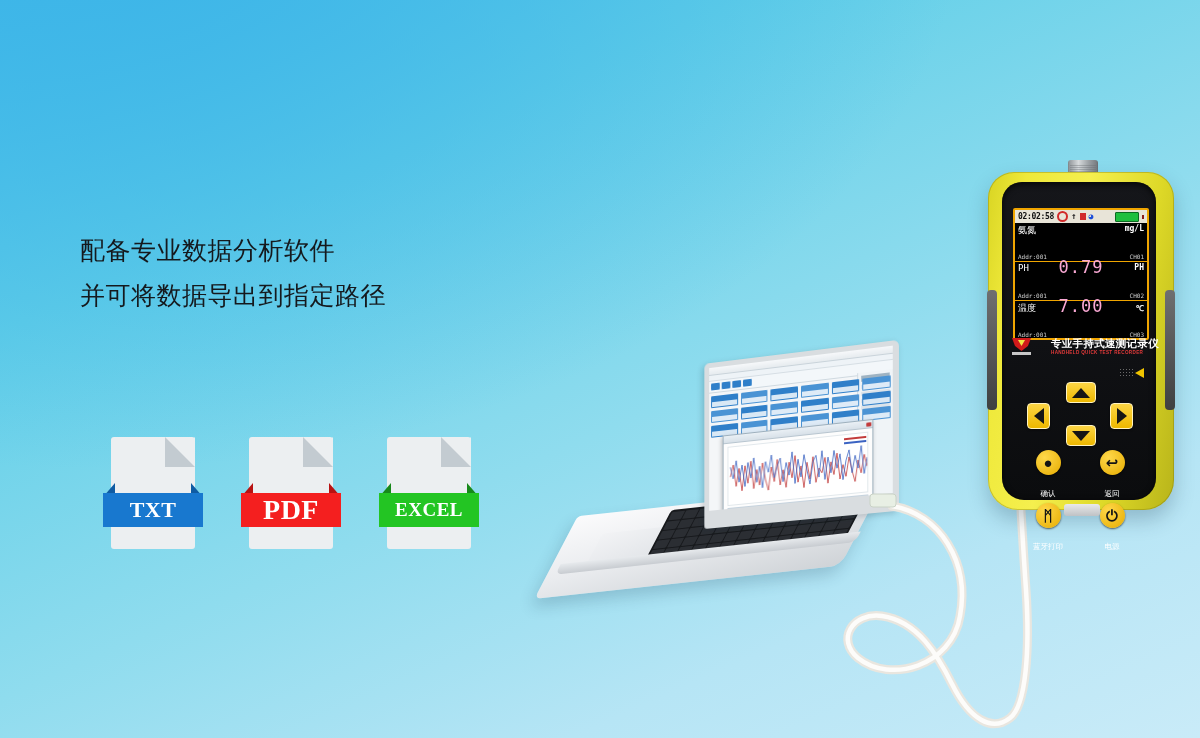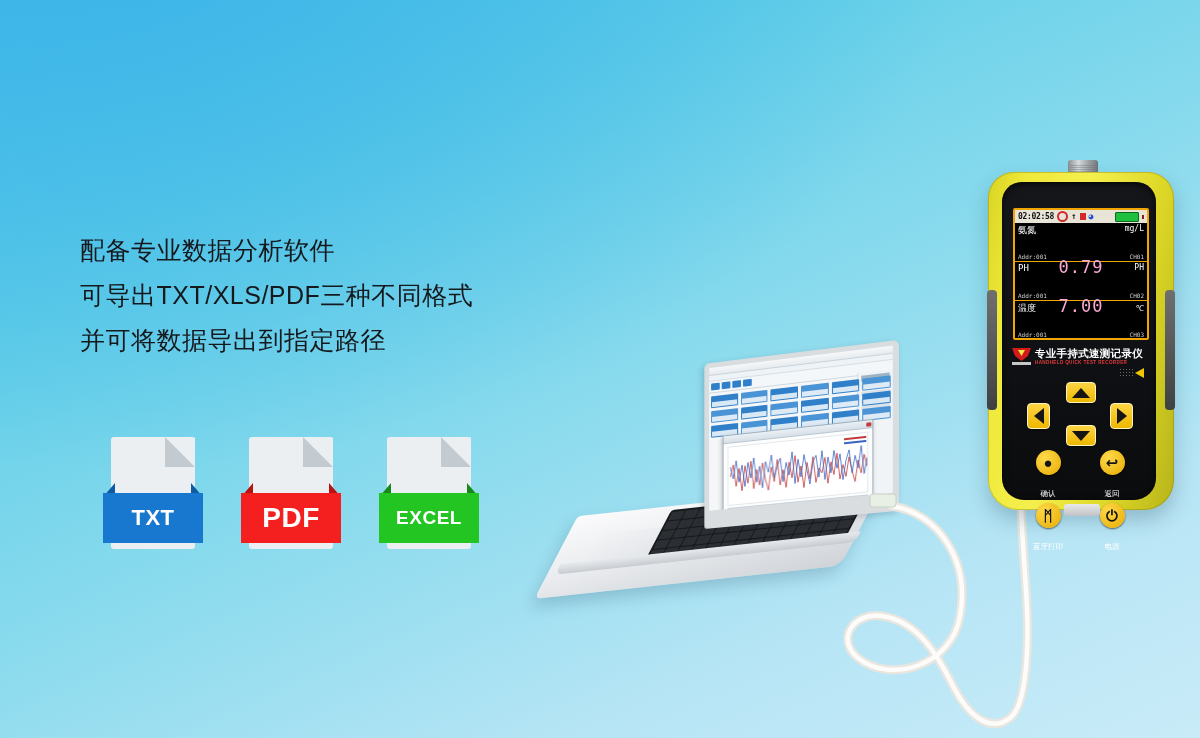--- a/index.html
+++ b/index.html
@@ -43,24 +43,24 @@
   }
   .file .fold{
     position:absolute;right:8px;top:0;width:30px;height:30px;
     background:#c3cbd1;
     clip-path:polygon(0 0,100% 100%,0 100%);
   }
   .file .tab-l,.file .tab-r{position:absolute;width:12px;height:14px;top:46px;}
   .file .tab-l{left:0;clip-path:polygon(100% 0,100% 100%,0 100%);}
   .file .tab-r{right:0;clip-path:polygon(0 0,0 100%,100% 100%);}
   .file .ribbon{
-    position:absolute;left:0;right:0;top:56px;height:50px;
+    position:absolute;left:0;right:0;top:56px;height:34px;
     display:flex;align-items:center;justify-content:center;
     color:#fff;font-weight:bold;letter-spacing:.5px;
-    font-family:Liberation Sans, sans-serif;
+    font-family:Liberation Serif, serif;
   }
   .file.txt .ribbon{background:#1878cf;font-size:22px;}
   .file.txt .tab-l,.file.txt .tab-r{background:#0f5ba3;}
   .file.pdf .ribbon{background:#f41f1f;font-size:28px;}
   .file.pdf .tab-l,.file.pdf .tab-r{background:#b81212;}
   .file.excel .ribbon{background:#23c523;font-size:19px;}
   .file.excel .tab-l,.file.excel .tab-r{background:#17891a;}
 
   
   #laptop{position:absolute;left:556px;top:352px;width:340px;height:232px;}
@@ -183,29 +183,29 @@
   .s-status .up{color:#222;font-size:9px;line-height:9px;}
   .s-status .sq{width:6px;height:7px;background:#d12a2a;}
   .s-status .wv{color:#1d4ed8;font-size:8px;}
   .s-status .bat{
     width:22px;height:8px;background:#1fbf3f;border:1px solid #0c6b22;border-radius:1px;margin-left:auto;
   }
   .s-status .batcap{width:2px;height:4px;background:#8a1a1a;}
   .s-row{position:relative;height:38px;border-bottom:1px solid #f0a500;}
   .s-row:last-child{border-bottom:none;}
   .s-name{position:absolute;left:3px;top:1px;font-size:9px;color:#fff;font-weight:normal;}
-  .s-unit{position:absolute;right:3px;top:1px;font-size:8px;color:#fff;font-weight:normal;}
+  .s-unit{position:absolute;right:3px;top:1px;font-size:8px;color:#fff;font-weight:bold;}
   .s-val{
     position:absolute;left:0;right:0;top:2px;text-align:center;
     font-size:17px;color:#f9a8d4;letter-spacing:1px;margin-top:32px;
   }
   .s-addr{position:absolute;left:3px;bottom:1px;font-size:6px;color:#cfcfcf;}
   .s-ch{position:absolute;right:3px;bottom:1px;font-size:6px;color:#cfcfcf;}
 
-  .d-brand{position:absolute;left:10px;top:166px;width:136px;display:flex;align-items:center;gap:4px;}
+  .d-brand{position:absolute;left:10px;top:156px;width:136px;display:flex;align-items:center;gap:20px;}
   .d-logo{width:19px;height:17px;position:relative;flex:0 0 auto;}
   .d-logo .dot{position:absolute;left:0;top:0;width:19px;height:13px;background:#d11a1a;
     clip-path:polygon(0 0,100% 0,84% 62%,50% 100%,16% 62%);}
   .d-logo .dot::after{content:"";position:absolute;left:6px;top:2px;width:7px;height:6px;background:#f2e642;
     clip-path:polygon(0 0,100% 0,50% 100%);}
   .d-logo .sub{position:absolute;left:0;bottom:0;width:19px;height:3px;background:#e8e8e8;opacity:.85;}
   .d-brandtext{line-height:1;}
   .d-brandtext .cn{font-size:10.5px;color:#fff;font-weight:bold;letter-spacing:.3px;white-space:nowrap;}
   .d-brandtext .en{font-size:4.6px;color:#e33a3a;font-weight:bold;letter-spacing:.35px;margin-top:2px;white-space:nowrap;}
   .d-speaker{position:absolute;right:12px;top:186px;display:flex;align-items:center;gap:2px;}
@@ -255,21 +255,20 @@
   }
 </style>
 </head>
 <body>
 
 <div id="stage">
 
 
   <div class="copy">
     <div class="line">配备专业数据分析软件</div>
-    <div class="line">可导出TXT/XLS/PDF三种不同格式</div>
     <div class="line">并可将数据导出到指定路径</div>
   </div>
 
   <div class="files">
     <div class="file txt">
       <div class="page"></div>
       <div class="fold"></div>
       <div class="tab-l"></div>
       <div class="tab-r"></div>
       <div class="ribbon">TXT</div>

